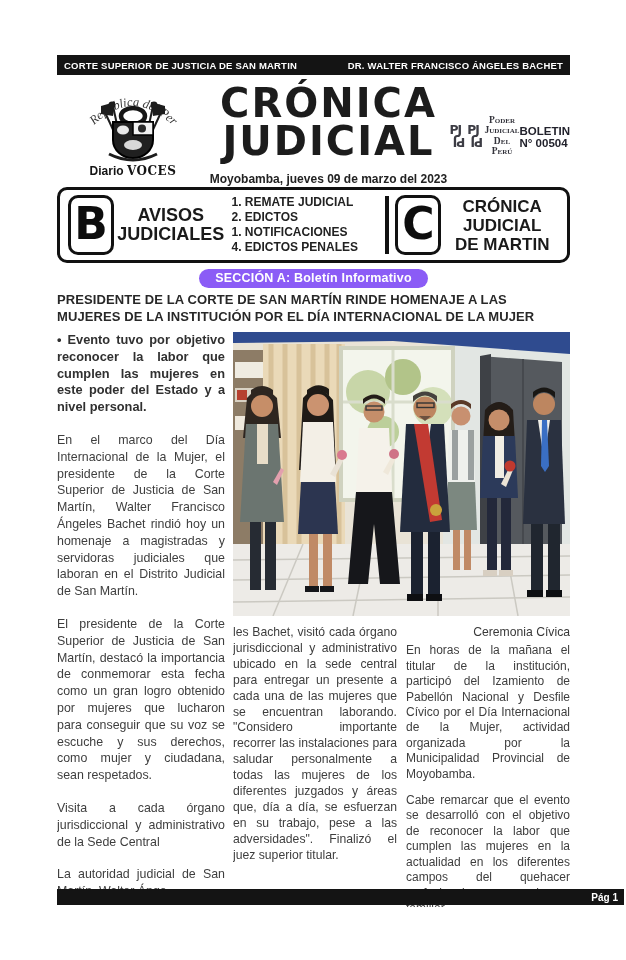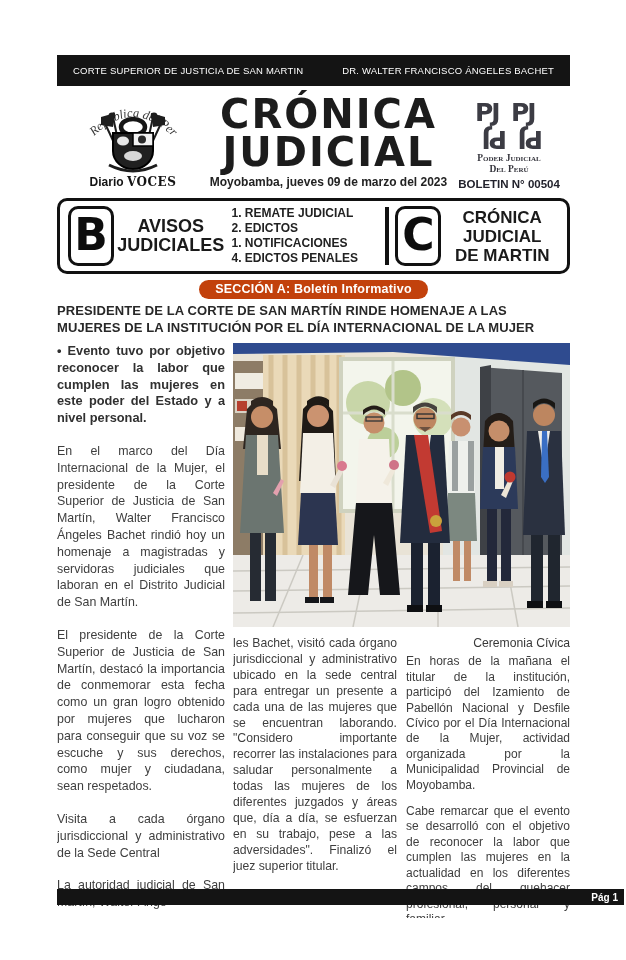--- a/index.html
+++ b/index.html
@@ -2,31 +2,31 @@
 <html><head>
 <meta charset="utf-8">
 <style>
   * { margin:0; padding:0; box-sizing:border-box; }
   html,body { background:#ffffff; }
   body { font-family:"Liberation Sans", sans-serif; }
   .page { position:relative; width:626px; height:960px; background:#fff; overflow:hidden; }
   .inner { position:absolute; left:57px; top:55px; width:513px; }
 
   
-  .topbar { background:#141414; color:#fff; height:31px; display:flex; justify-content:space-between;
-            align-items:center; padding:0 16px; font-weight:normal; font-size:9.5px; letter-spacing:.2px; }
+  .topbar { background:#141414; color:#fff; height:20px; display:flex; justify-content:space-between;
+            align-items:center; padding:0 7px; font-weight:bold; font-size:9.5px; letter-spacing:.2px; }
 
   
   .masthead { display:flex; margin-top:7px; height:101px; }
   .mh-left { width:152px; display:flex; flex-direction:column; align-items:center; }
   .mh-center { flex:1; text-align:center; padding-top:2px; }
-  .mh-right { width:122px; display:flex; flex-direction:column; align-items:center; padding-top:4px; }
+  .mh-right { width:122px; display:flex; flex-direction:row; align-items:center; padding-top:4px; }
   .title-line { font-family:"DejaVu Sans", sans-serif; font-weight:bold; color:#1c1c1c;
                 font-size:40px; line-height:38px; letter-spacing:2px; }
-  .dateline { font-weight:bold; font-size:12px; color:#222; margin-top:4px; }
+  .dateline { font-weight:bold; font-size:12px; color:#222; margin-top:12px; }
   .diario-caption { font-size:12px; color:#141414; margin-top:-2px; }
   .diario-caption .w1 { font-weight:bold; font-family:"Liberation Sans",sans-serif; }
   .diario-caption .w2 { font-weight:bold; font-family:"DejaVu Serif", serif; letter-spacing:.5px; }
   .pj-name { font-family:"Liberation Serif", serif; font-variant:small-caps; font-weight:bold;
              font-size:9.5px; line-height:10.5px; color:#34343c; text-align:center; margin-top:2px; }
   .boletin { font-weight:bold; font-size:11.5px; color:#22222c; margin-top:4px; }
 
   
   .index-box { margin-top:4px; border:3px solid #111; border-radius:10px; height:76px;
                display:flex; align-items:center; padding:0 8px; }
@@ -34,21 +34,21 @@
            align-items:center; justify-content:center; font-family:"DejaVu Sans",sans-serif;
            font-weight:bold; font-size:44px; color:#0d0d0d; flex:none; padding-bottom:4px; }
   .bc-title { font-weight:bold; color:#1a1a1a; text-align:center; line-height:19px; font-size:18px; }
   .b-title { width:118px; }
   .idx-list { width:158px; font-weight:bold; font-size:12px; color:#222; line-height:15px; margin-left:4px; }
   .vdiv { width:4px; height:58px; background:#111; margin:0 6px 0 2px; flex:none; }
   .c-title { width:118px; font-size:17px; line-height:19px; margin-left:4px; }
 
   
   .pill-row { text-align:center; margin-top:5px; }
-  .pill { display:inline-block; background:#c2410c; color:#fff; font-weight:bold; font-size:12.5px;
+  .pill { display:inline-block; background:#8b5cf6; color:#fff; font-weight:bold; font-size:12.5px;
           padding:2px 16px 3px; border-radius:11px; letter-spacing:.2px; }
   .headline { font-weight:bold; font-size:13px; line-height:16.5px; color:#282828; margin-top:4px; letter-spacing:.1px; }
 
   
   .content { display:flex; margin-top:7px; }
   .col-left { width:168px; margin-right:8px; height:566px; overflow:hidden; text-align:justify;
               font-size:12.4px; line-height:16.8px; color:#3e3e3e; }
   .col-left p { margin-bottom:16px; }
   .lead { font-weight:bold; color:#303030; font-size:12.8px; }
   .col-right-zone { flex:1; }

